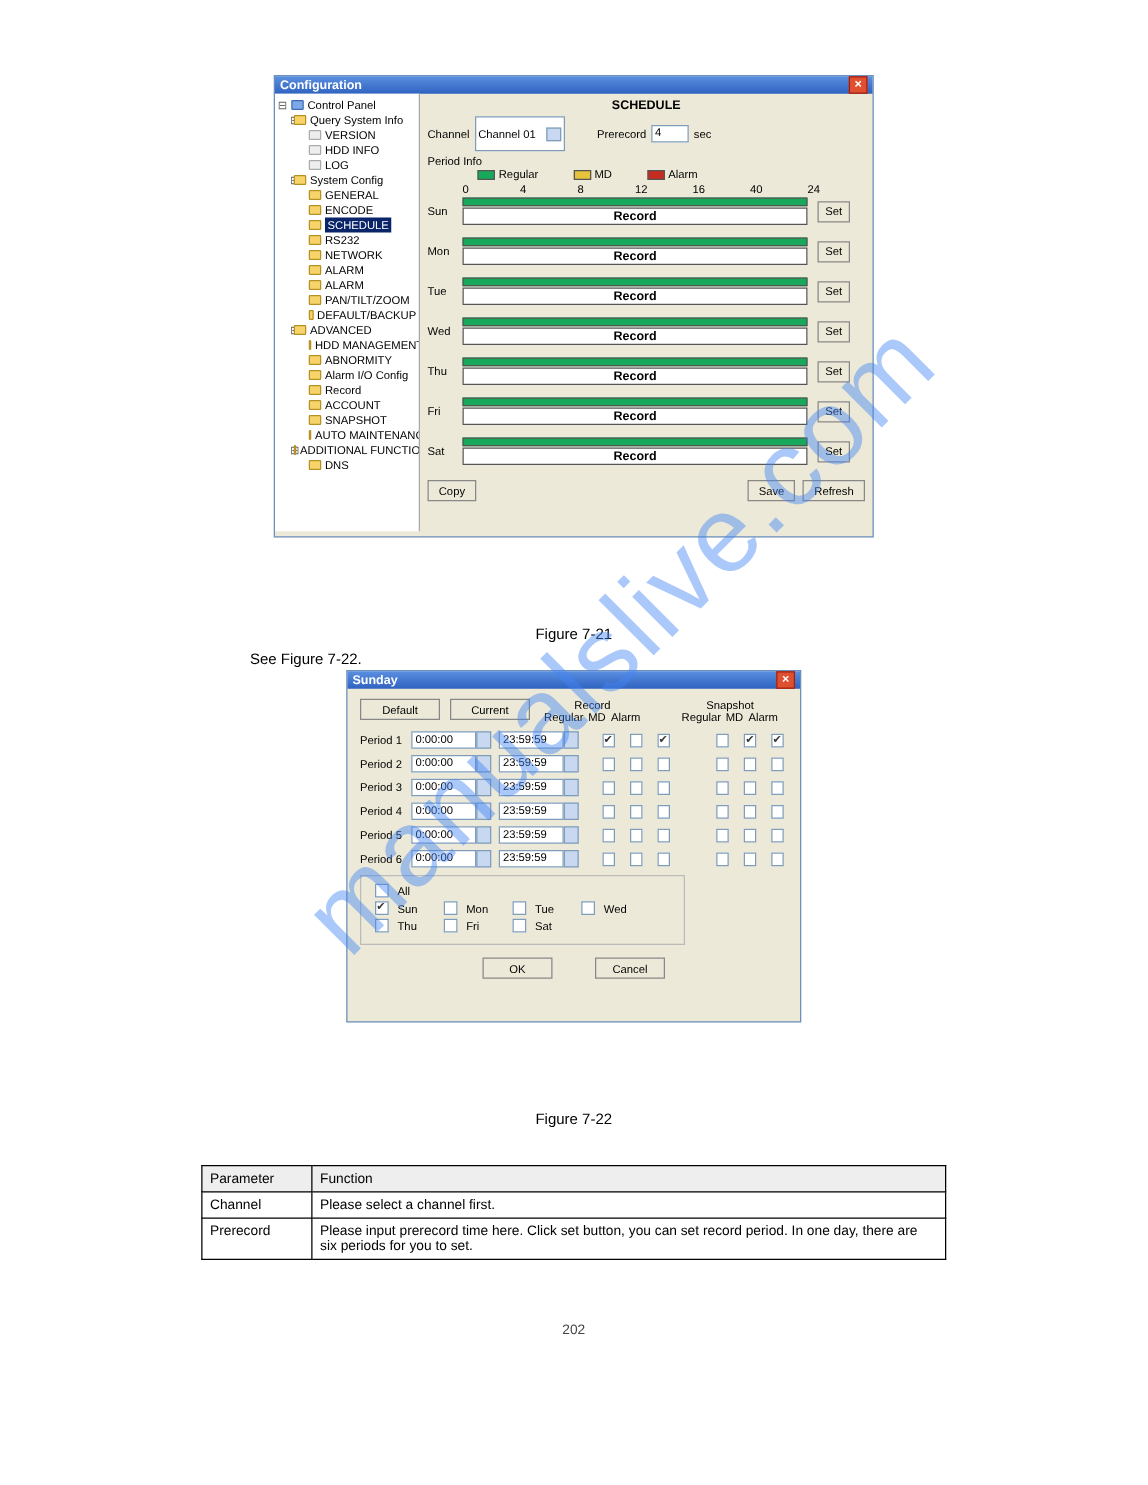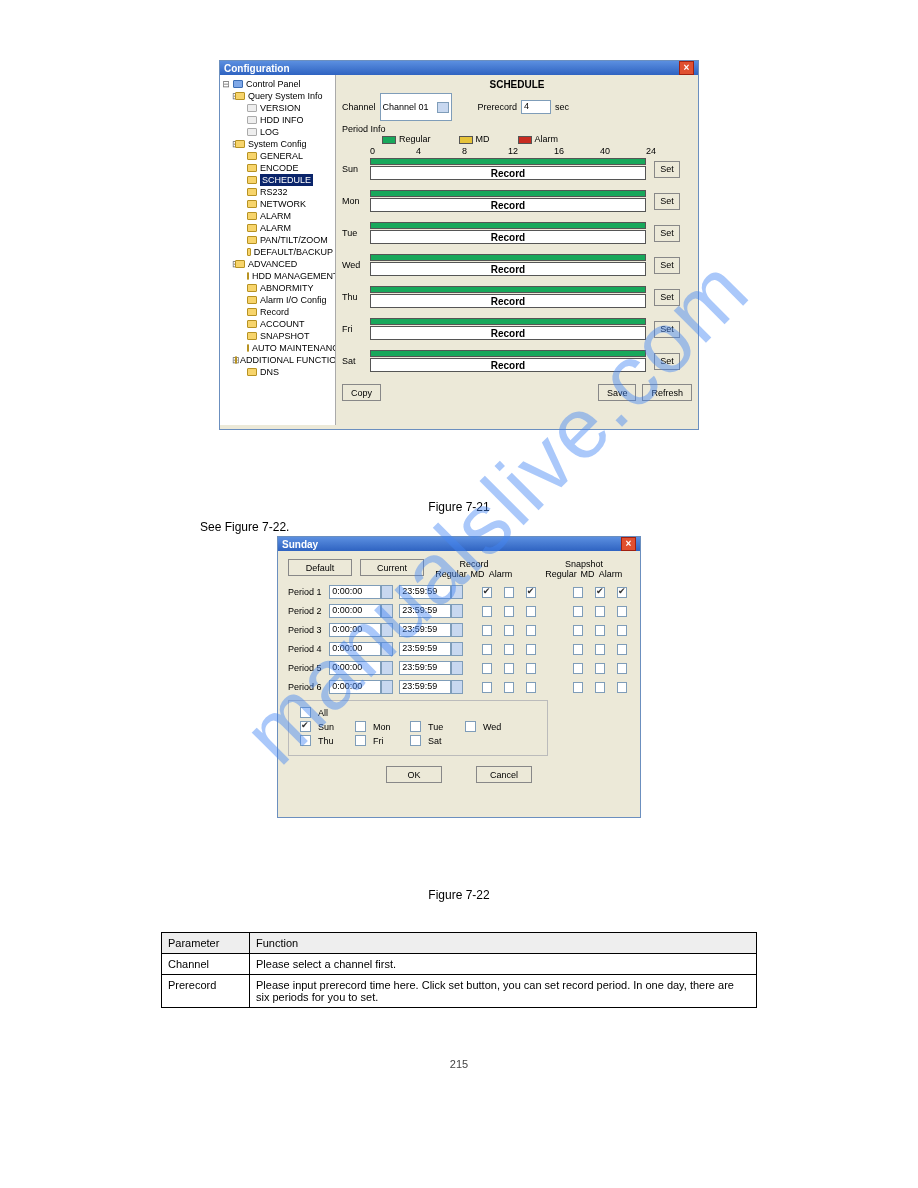--- a/index.html
+++ b/index.html
@@ -590,14 +590,14 @@
           <td class="c1">Channel</td>
           <td>Please select a channel first.</td>
         </tr>
         <tr>
           <td class="c1">Prerecord</td>
           <td>Please input prerecord time here. Click set button, you can set record period. In one day, there are six periods for you to set.</td>
         </tr>
       </tbody>
   </table>
 
-  <div class="pagenum">215</div>
+  <div class="pagenum">202</div>
 </div>
 
 </body></html>

